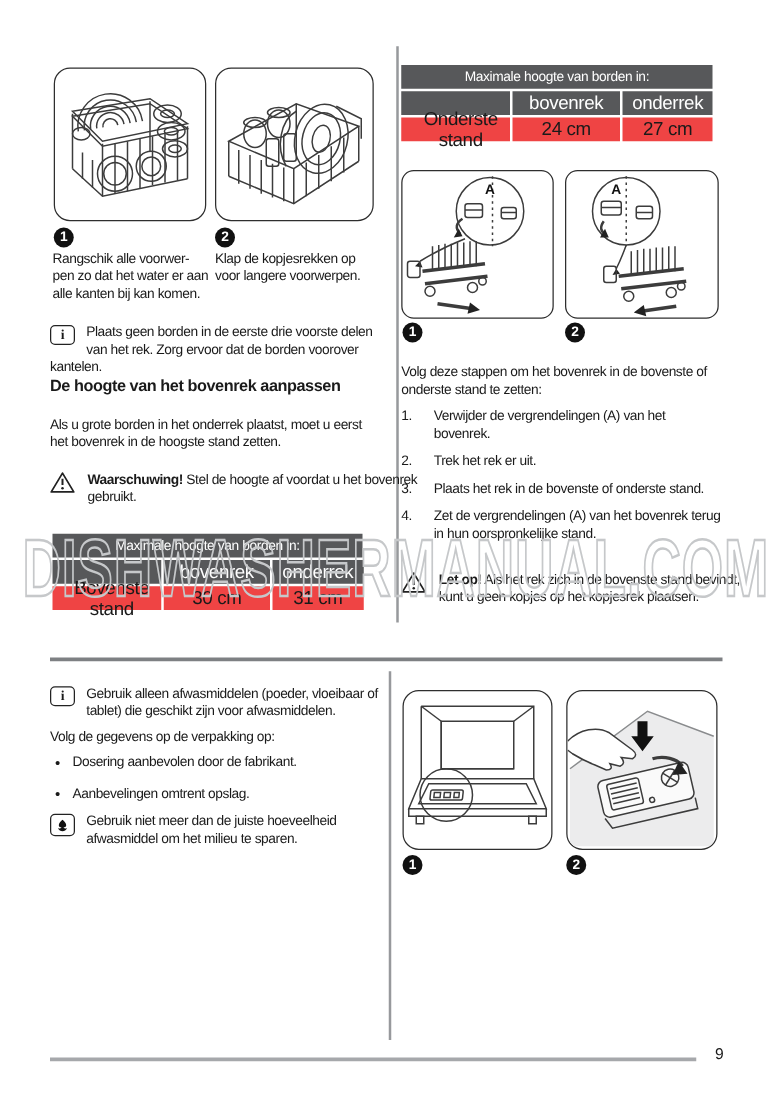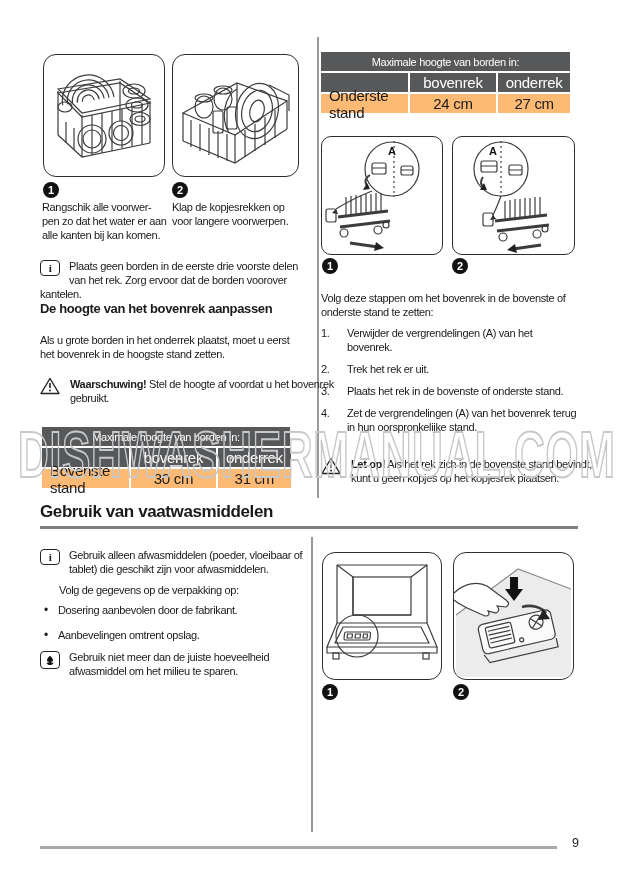--- a/index.html
+++ b/index.html
@@ -25,21 +25,21 @@
   .float-ico{float:left;margin:1px 9px 2px 0;}
   .hang{position:relative;padding-left:30px;}
   .hang .h-ico{position:absolute;left:0;top:0;}
   
   .tbl{position:absolute;display:flex;flex-direction:column;gap:2px;background:#fff;}
   .tbl-title{background:#57585a;color:#fff;text-align:center;font-size:11px;letter-spacing:-0.3px;
              height:19px;display:flex;align-items:center;justify-content:center;}
   .tbl-grid{display:grid;grid-template-columns:35% 34.4% 29.2%;gap:2px;}
   .cell{height:19px;display:flex;align-items:center;justify-content:center;font-size:15px;letter-spacing:-0.3px;}
   .cell.dark{background:#57585a;color:#fff;}
-  .cell.lite{background:#fdba74;color:#1a1a1a;}
+  .cell.lite{background:#ef4444;color:#1a1a1a;text-align:center;}
   .cell.label{justify-content:flex-start;padding-left:8px;}
   
   .subhead{font-weight:bold;font-size:13px;letter-spacing:-0.35px;}
   .sechead{font-weight:bold;font-size:17px;letter-spacing:-0.4px;}
   .hrule{position:absolute;background:#7e8083;}
   
   .step{display:flex;margin-bottom:8px;}
   .step-n{width:26px;flex:0 0 26px;}
   .bullet-row{display:flex;}
   .bullet-dot{width:14px;flex:0 0 14px;font-size:12px;}
@@ -283,29 +283,28 @@
       <svg width="20" height="18" viewBox="0 0 20 18">
         <path d="M10 1.5 L19 16.5 H1 Z" fill="none" stroke="#222" stroke-width="1.4" stroke-linejoin="round"></path>
         <line x1="10" y1="6" x2="10" y2="11" stroke="#222" stroke-width="1.6"></line>
         <circle cx="10" cy="13.6" r="1" fill="#222" stroke="none"></circle>
       </svg>
     </span>
     <b>Let op!</b>
     <span>Als het rek zich in de bovenste stand bevindt, kunt u geen kopjes op het kopjesrek plaatsen.</span>
   </div>
 
-  <div class="abs sechead" style="left:40px;top:502px;">Gebruik van vaatwasmiddelen</div>
   <div class="hrule" style="left:40px;top:526px;width:538px;height:2.5px;"></div>
 
   <div class="abs txt" style="left:40px;top:548px;width:268px;">
     <span class="ico-info float-ico">i</span>
     <span>Gebruik alleen afwasmiddelen (poeder, vloeibaar of tablet) die geschikt zijn voor afwasmiddelen.</span>
   </div>
 
-  <div class="abs txt" style="left:40px;top:583px;width:268px;margin-left:19px;">Volg de gegevens op de verpakking op:</div>
+  <div class="abs txt" style="left:40px;top:583px;width:268px;">Volg de gegevens op de verpakking op:</div>
 
   <div class="abs txt bullet-row" style="left:44px;top:603px;width:262px;">
     <span class="bullet-dot">•</span>
     <span>Dosering aanbevolen door de fabrikant.</span>
   </div>
   <div class="abs txt bullet-row" style="left:44px;top:628px;width:262px;">
     <span class="bullet-dot">•</span>
     <span>Aanbevelingen omtrent opslag.</span>
   </div>
 

